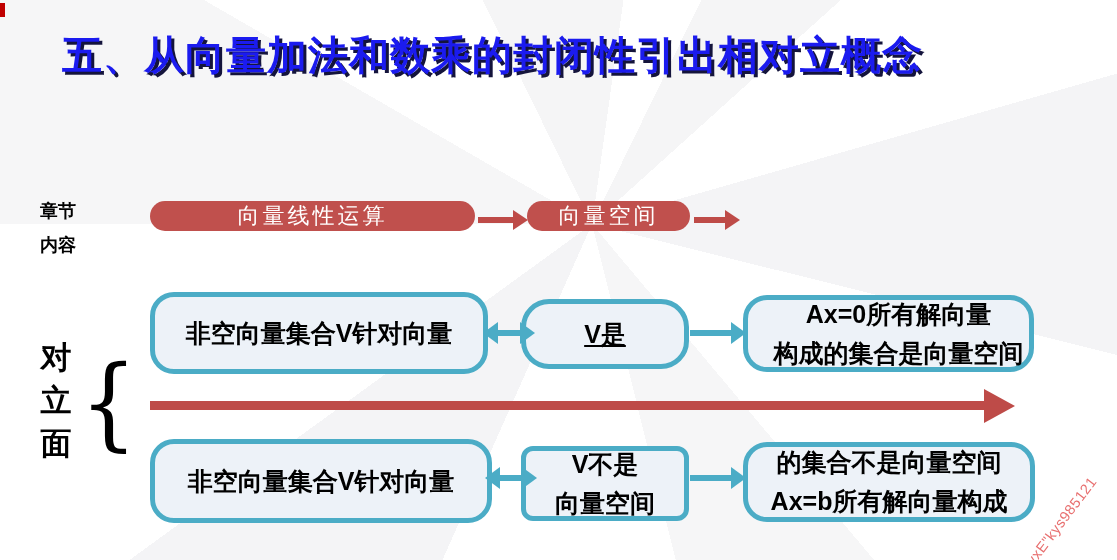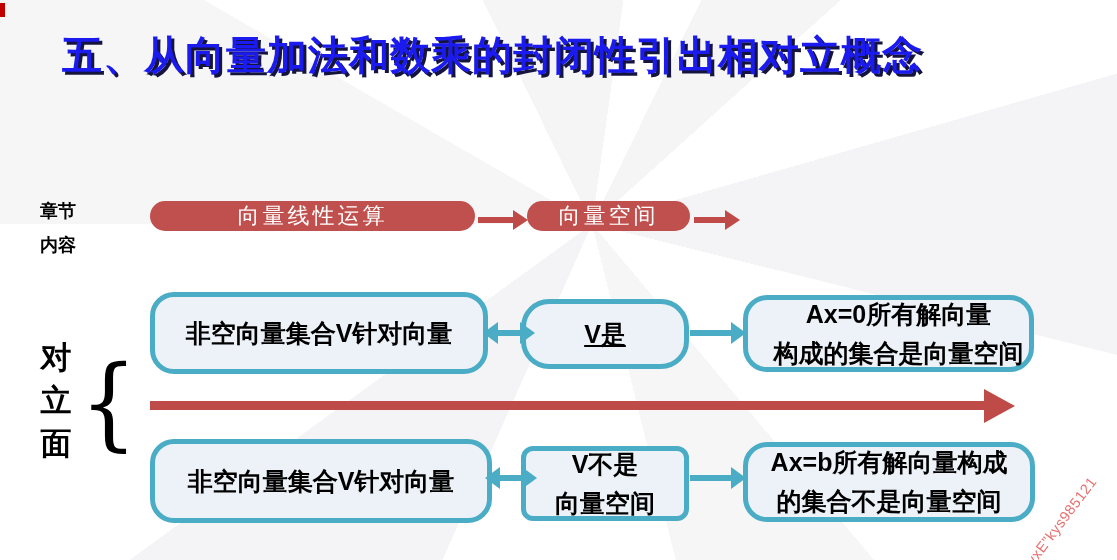--- a/index.html
+++ b/index.html
@@ -111,22 +111,22 @@
   <div class="tri r-red-big" style="left:984px;top:389px;"></div>
 
   <div class="box n-b1">
     <span>非空向量集合V针对向量</span>
   </div>
   <div class="box n-b2">
     <span>V不是</span>
     <span>向量空间</span>
   </div>
   <div class="box n-b3">
+    <span>的集合不是向量空间</span>
     <span>Ax=b所有解向量构成</span>
-    <span>的集合不是向量空间</span>
   </div>
 
   <div class="tri l-teal" style="left:485px;top:467px;"></div>
   <div class="shaft teal" style="left:497px;top:475px;width:28px;height:6px;"></div>
   <div class="tri r-teal" style="left:522px;top:467px;"></div>
   <div class="shaft teal" style="left:690px;top:475px;width:42px;height:6px;"></div>
   <div class="tri r-teal" style="left:731px;top:467px;"></div>
 
   <div class="watermark">vxE"kys985121</div>
 

